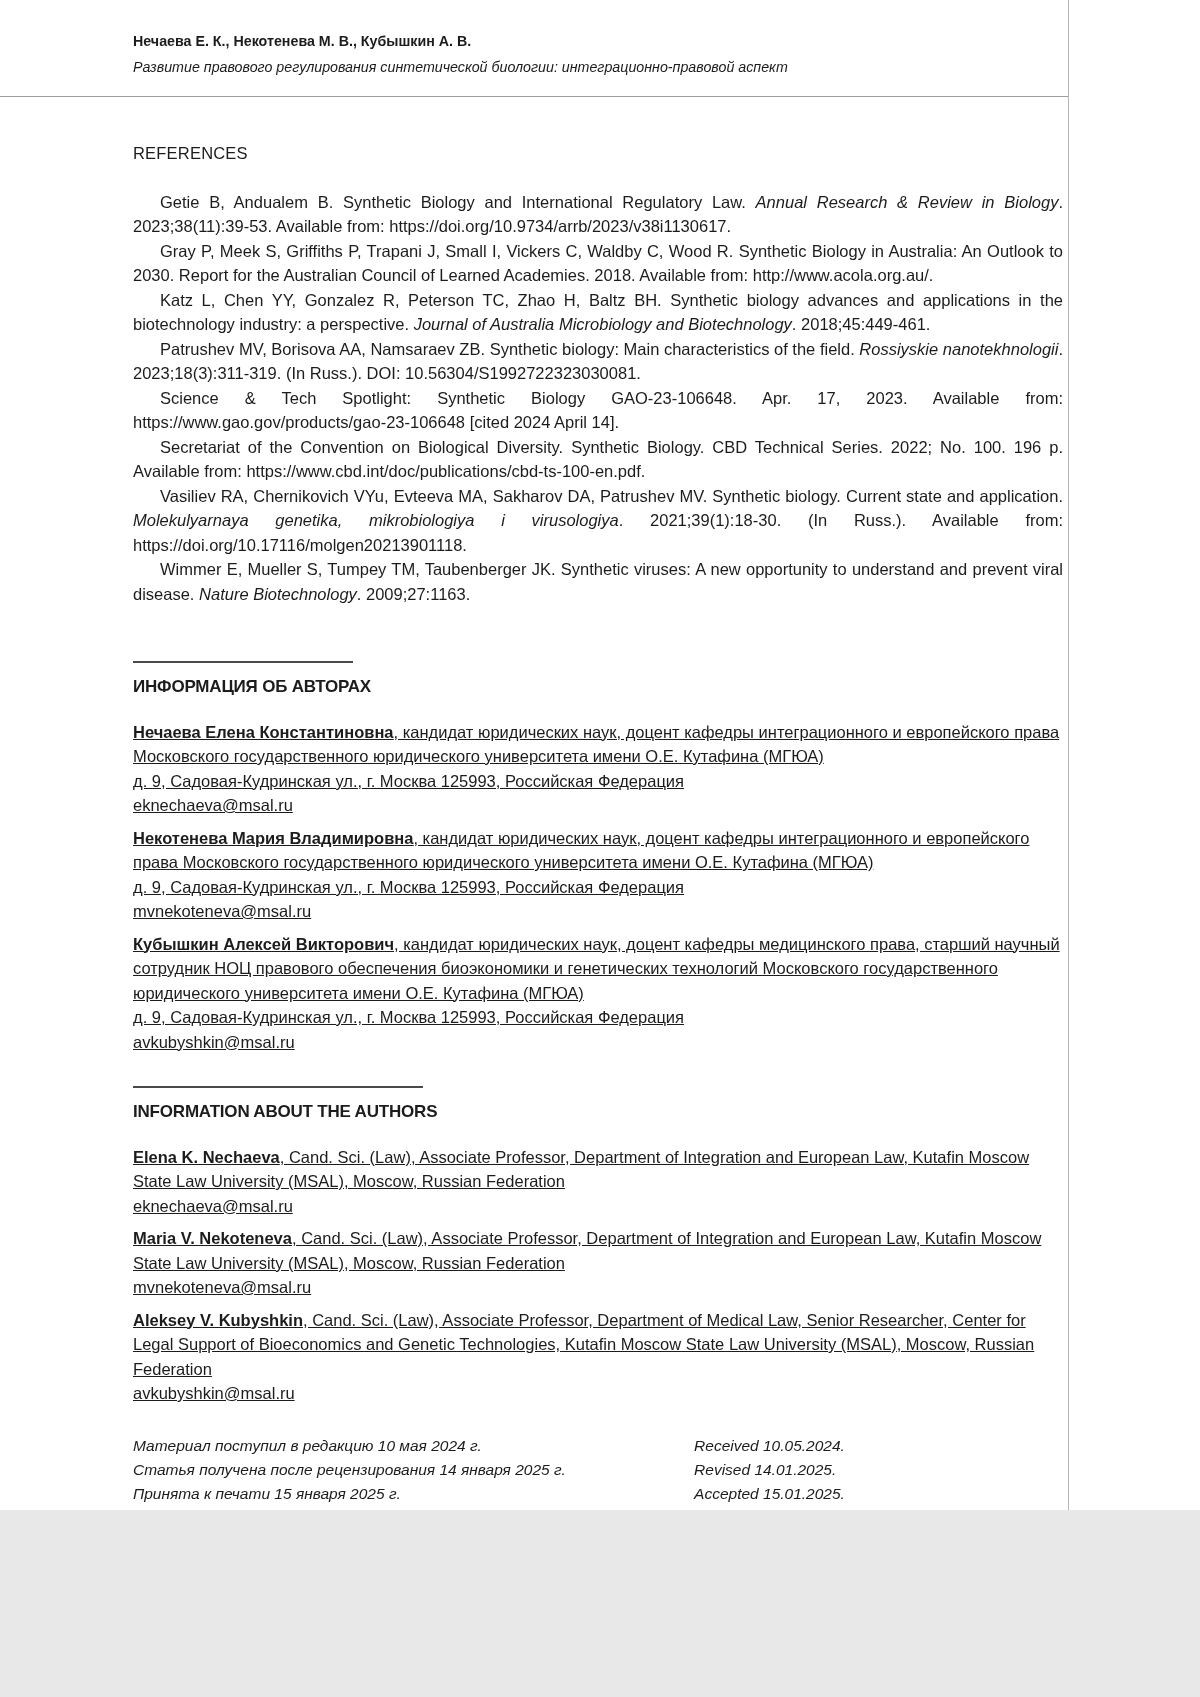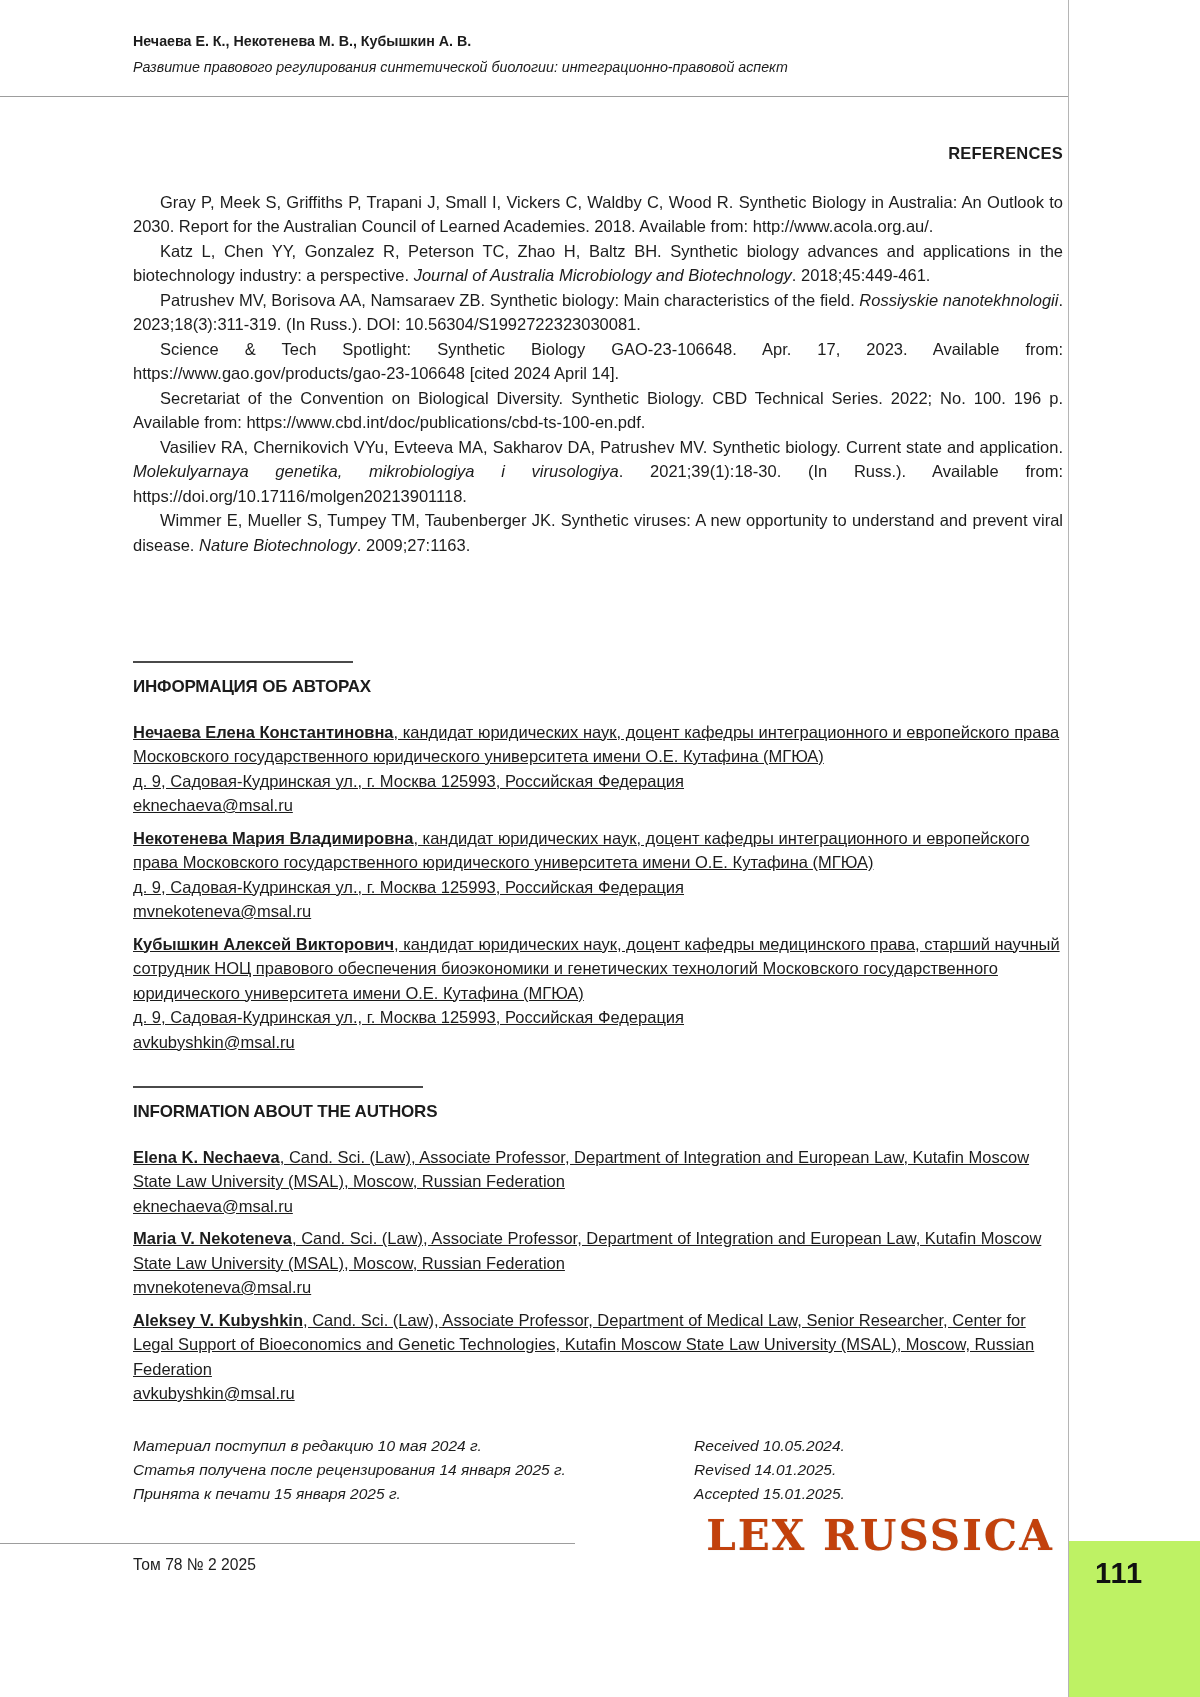--- a/index.html
+++ b/index.html
@@ -1,34 +1,34 @@
 <!DOCTYPE html>
 <html><head>
 <meta charset="utf-8">
 <style>
   * { margin:0; padding:0; box-sizing:border-box; }
   body { background:#e8e8e8; font-family:"Liberation Sans", sans-serif; }
   .page {
-    position:relative; width:1200px; height:1697px;
+    position:relative; width:1200px; height:1510px;
     background:#ffffff; color:#1c1c1c; overflow:hidden;
     font-size:16.5px; line-height:24.5px;
   }
   
   .running-head { position:absolute; left:133px; top:31px; width:930px; }
   .rh-authors { font-weight:bold; font-size:15px; line-height:20px;
     transform:scaleX(.95); transform-origin:0 50%; }
   .rh-title { font-style:italic; font-size:15px; line-height:20px; margin-top:6px;
     transform:scaleX(.95); transform-origin:0 50%; }
   .header-rule { position:absolute; left:0; top:96px; width:1068px; height:1px; background:#9d9d9d; }
   .vrule { position:absolute; left:1068px; top:0; width:1px; height:1697px; background:#b5b5b5; }
 
   .content { position:absolute; left:133px; width:930px; }
 
   
-  .refs-heading { font-size:16.5px; font-weight:bold; text-align:right;
+  .refs-heading { font-size:16.5px; font-weight:normal; text-align:left;
     letter-spacing:.2px; margin-bottom:24px; }
   .ref { text-align:justify; text-indent:27px; overflow-wrap:anywhere; }
   .ref i { font-style:italic; }
 
   
   .sec-rule { height:2px; background:#4a4a4a; }
   .sec-rule.ru { width:220px; }
   .sec-rule.en { width:290px; }
   .sec-heading { font-size:17px; font-weight:bold; margin-top:12px; letter-spacing:-.2px; }
 
@@ -62,20 +62,21 @@
 
   <div class="running-head">
     <div class="rh-authors">Нечаева Е. К., Некотенева М. В., Кубышкин А. В.</div>
     <div class="rh-title">Развитие правового регулирования синтетической биологии: интеграционно-правовой аспект</div>
   </div>
   <div class="header-rule"></div>
   <div class="vrule"></div>
 
   <div class="content" style="top:141px">
     <div class="refs-heading">REFERENCES</div>
+    <p class="ref"><span>Getie B, Andualem B. Synthetic Biology and International Regulatory Law. </span><i>Annual Research &amp; Review in Biology</i><span>. 2023;38(11):39-53. Available from: https://doi.org/10.9734/arrb/2023/v38i1130617.</span></p>
     <p class="ref"><span>Gray P, Meek S, Griffiths P, Trapani J, Small I, Vickers C, Waldby C, Wood R. Synthetic Biology in Australia: An Outlook to 2030. Report for the Australian Council of Learned Academies. 2018. Available from: http://www.acola.org.au/.</span><i></i><span></span></p>
     <p class="ref"><span>Katz L, Chen YY, Gonzalez R, Peterson TC, Zhao H, Baltz BH. Synthetic biology advances and applications in the biotechnology industry: a perspective. </span><i>Journal of Australia Microbiology and Biotechnology</i><span>. 2018;45:449-461.</span></p>
     <p class="ref"><span>Patrushev MV, Borisova AA, Namsaraev ZB. Synthetic biology: Main characteristics of the field. </span><i>Rossiyskie nanotekhnologii</i><span>. 2023;18(3):311-319. (In Russ.). DOI: 10.56304/S1992722323030081.</span></p>
     <p class="ref"><span>Science &amp; Tech Spotlight: Synthetic Biology GAO-23-106648. Apr. 17, 2023. Available from: https://www.gao.gov/products/gao-23-106648 [cited 2024 April 14].</span><i></i><span></span></p>
     <p class="ref"><span>Secretariat of the Convention on Biological Diversity. Synthetic Biology. CBD Technical Series. 2022; No. 100. 196 p. Available from: https://www.cbd.int/doc/publications/cbd-ts-100-en.pdf.</span><i></i><span></span></p>
     <p class="ref"><span>Vasiliev RA, Chernikovich VYu, Evteeva MA, Sakharov DA, Patrushev MV. Synthetic biology. Current state and application. </span><i>Molekulyarnaya genetika, mikrobiologiya i virusologiya</i><span>. 2021;39(1):18-30. (In Russ.). Available from: https://doi.org/10.17116/molgen20213901118.</span></p>
     <p class="ref"><span>Wimmer E, Mueller S, Tumpey TM, Taubenberger JK. Synthetic viruses: A new opportunity to understand and prevent viral disease. </span><i>Nature Biotechnology</i><span>. 2009;27:1163.</span></p>
   </div>
 
   <div class="content" style="top:661px">

